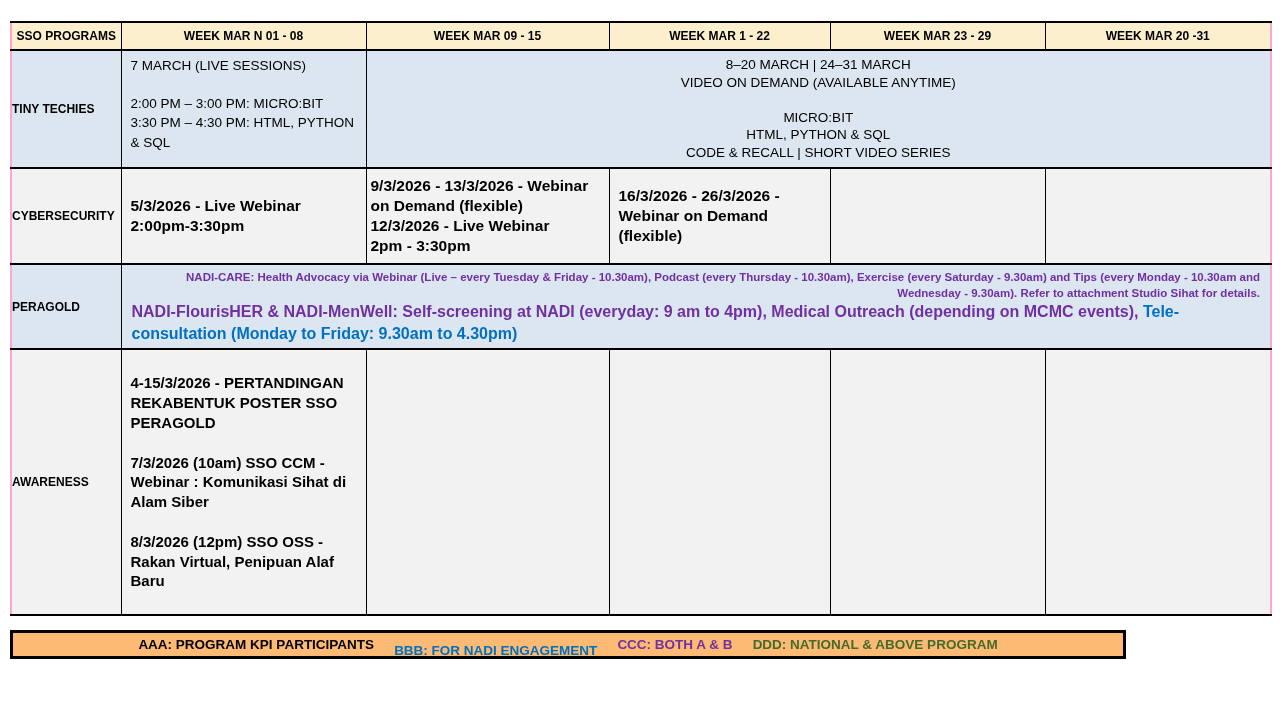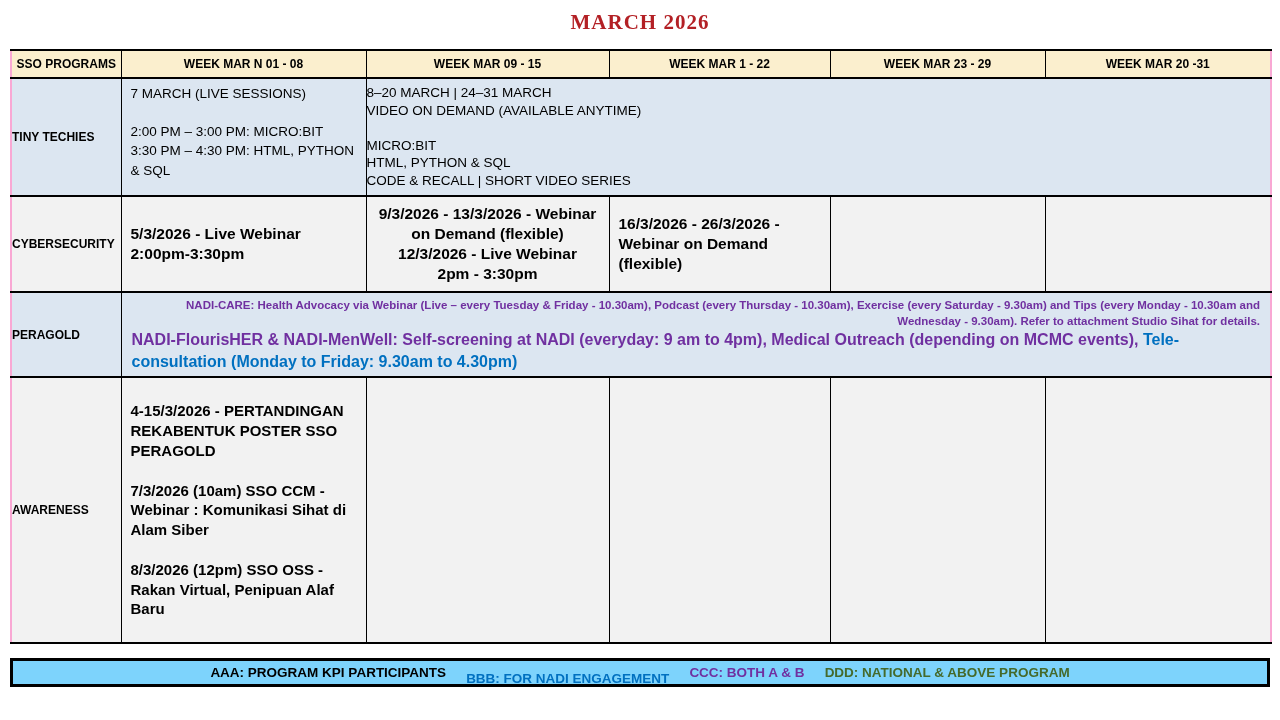--- a/index.html
+++ b/index.html
@@ -25,54 +25,53 @@
   .bg-gray { background:#F2F2F2;margin-left:20px; }
 
   tr.row-tiny  { height:118px; }
   tr.row-cyber { height:96px; }
   tr.row-well  { height:72px; }
   tr.row-aware { height:266px; }
 
   td.tt-week1 { background:#DCE6F1; vertical-align:top; text-align:left;
                 font-size:13.5px; line-height:1.42; padding:5px 8px 12px 9px;
                 white-space:pre-line; }
-  td.tt-merged { background:#DCE6F1; vertical-align:top; text-align:left;
+  td.tt-merged { background:#DCE6F1; vertical-align:top; text-align:center;
                  font-size:13.5px; line-height:1.3; padding-top:5px;
                  white-space:pre-line; }
 
   td.cyber-cell { background:#F2F2F2; font-size:15.5px; font-weight:bold;
                   vertical-align:middle; line-height:1.3; white-space:pre-line; }
   td.cyber-left { text-align:left; padding:0 4px 0 9px; }
-  td.cyber-center { text-align:center; padding:0 4px; }
+  td.cyber-center { padding:0 4px; }
   td.empty-cell { background:#F2F2F2; }
 
   td.well-cell { background:#DCE6F1; vertical-align:top; padding:5px 10px 4px 10px; }
   .well-p1 { color:#7030A0; font-weight:bold; font-size:11.5px; line-height:1.35;
              text-align:right; }
   .well-p2 { color:#7030A0; font-weight:bold; font-size:16px; line-height:1.35;
              text-align:left; }
   .well-p2 .tele-blue { color:#0070C0; }
 
   td.aware-cell { background:#F2F2F2; vertical-align:middle; text-align:left;
                   font-size:15px; font-weight:bold; line-height:1.32;
                   padding:0 6px 0 9px; white-space:pre-line; }
 
-  .legend-bar { width:1260px; margin:14px 0 0 10px; border:3px solid #000;
-                background:#7dd3fc; height:29px; display:flex; align-items:center;
+  .legend-bar { width:1116px; margin:14px 0 0 10px; border:3px solid #000;
+                background:#fdba74; height:29px; display:flex; align-items:center;
                 justify-content:center; gap:20px; font-size:13.5px; font-weight:bold; }
   .legend-aaa { color:#000000; }
   .legend-bbb { color:#0070C0;margin-top:11px; }
   .legend-ccc { color:#7030A0; }
   .legend-ddd { color:#456A2B; }
 </style>
 </head>
 <body>
 
 <div class="header-block">
-  <div class="page-subtitle">MARCH 2026</div>
 </div>
 
 <table class="schedule">
   <colgroup>
     <col style="width:110px">
       <col style="width:245px">
       <col style="width:243px">
     <col style="width:221px">
       <col style="width:215px">
       <col style="width:226px">

